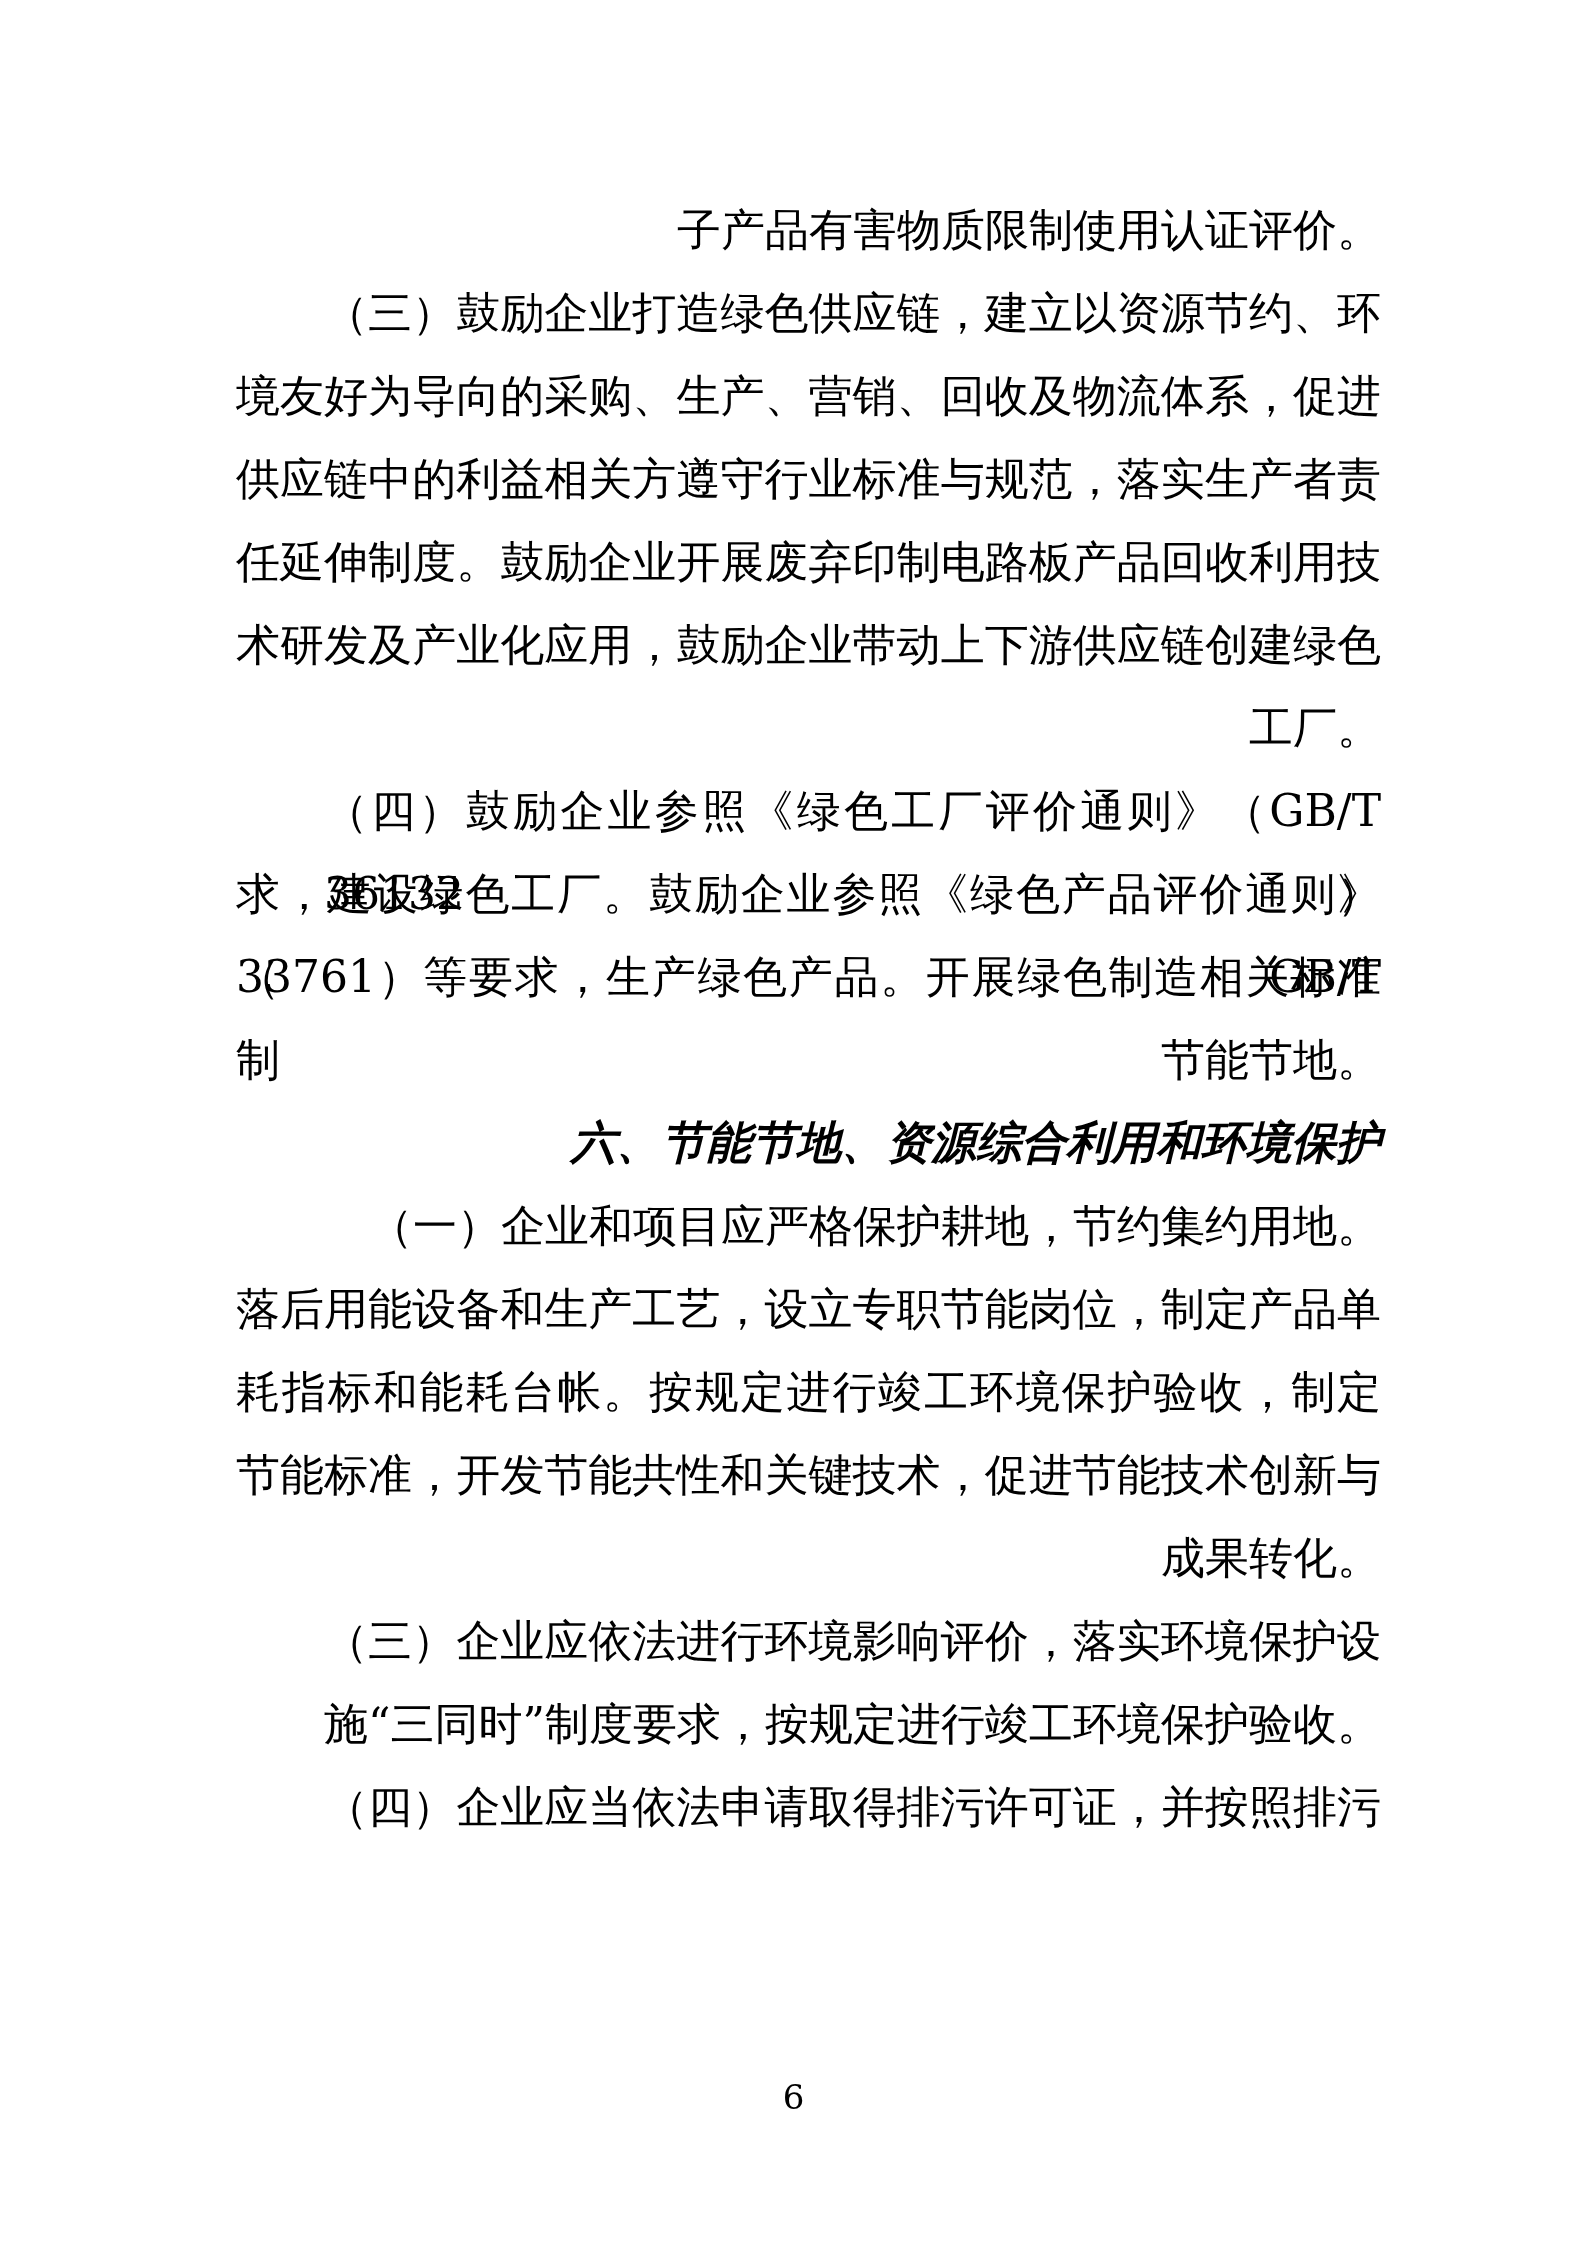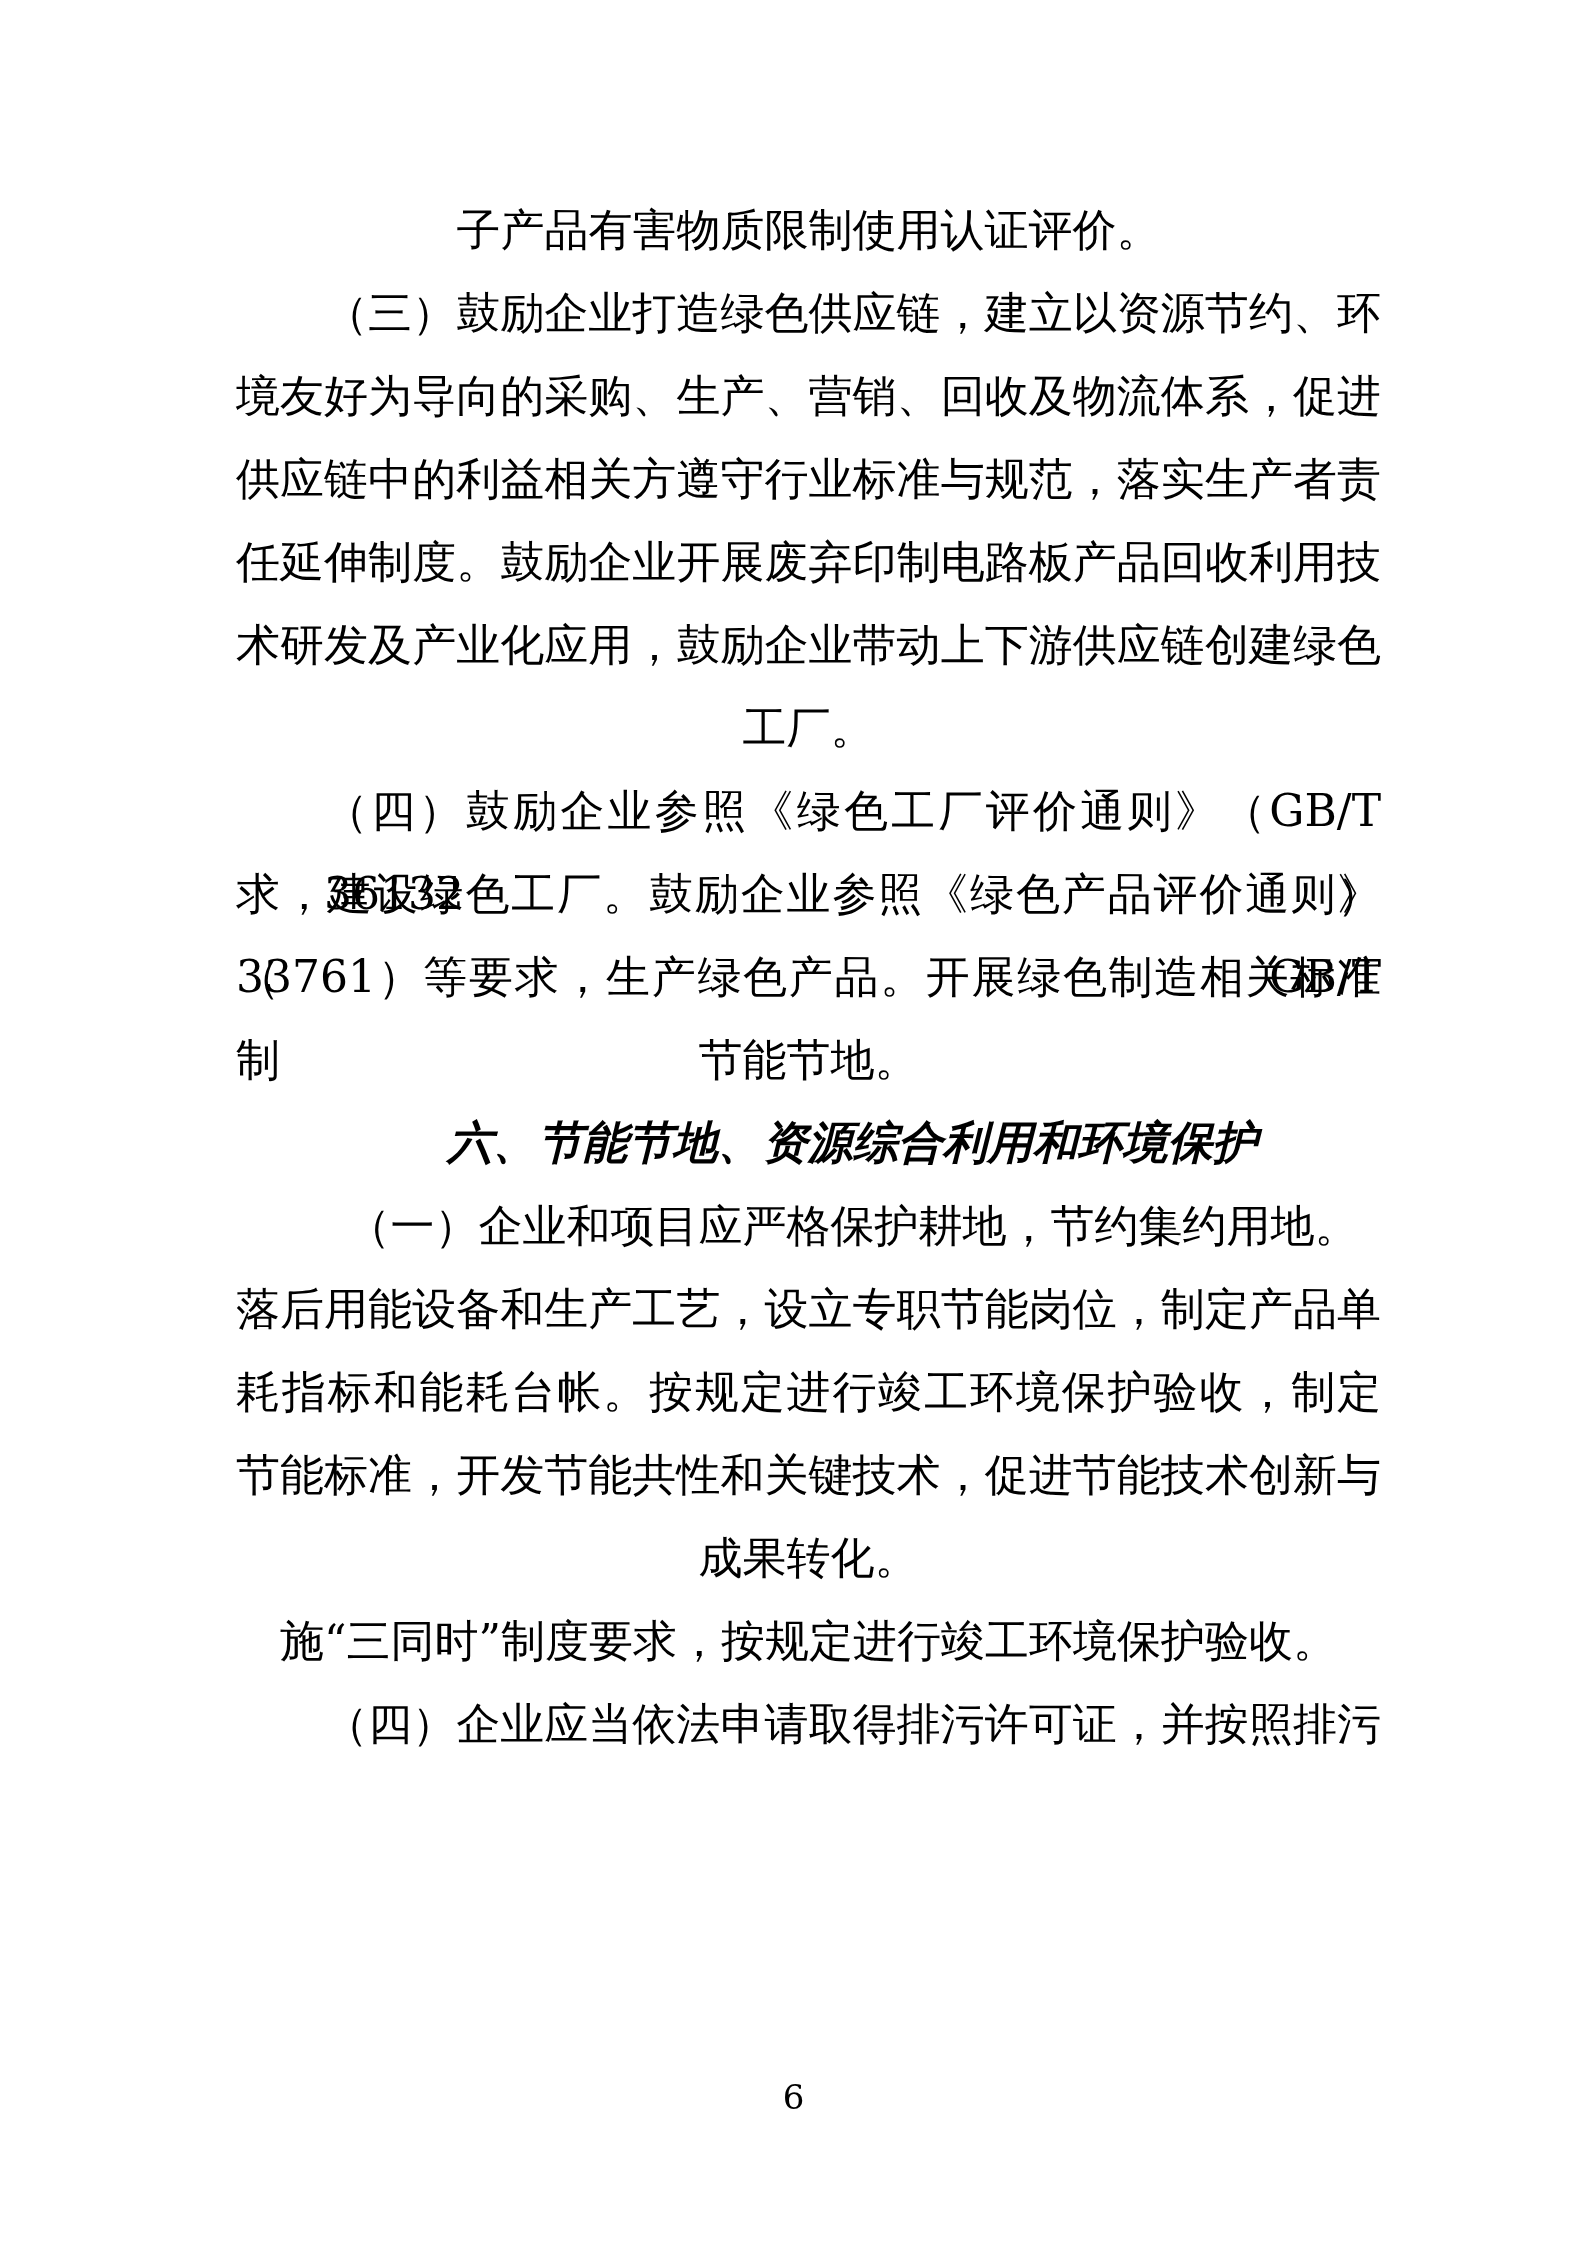--- a/index.html
+++ b/index.html
@@ -20,21 +20,21 @@
   .doc-body {
     position: absolute;
     left: 236px;
     top: 188px;
     width: 1145px;
   }
   .line {
     height: 83px;
     line-height: 83px;
     font-size: 44px;
-    text-align: center;
+    text-align: right;
     letter-spacing: 0;
   }
   .line.justify {
     text-align: justify;
     text-align-last: justify;
     text-justify: inter-character;
   }
   .line.indent {
     padding-left: 88px;
   }
@@ -72,17 +72,18 @@
       <div class="line indent justify">（四）鼓励企业参照《绿色工厂评价通则》（GB/T 36132）</div>
       <div class="line justify">求，建设绿色工厂。鼓励企业参照《绿色产品评价通则》（GB/T</div>
       <div class="line justify">33761）等要求，生产绿色产品。开展绿色制造相关标准制</div>
       <div class="line">节能节地。</div>
       <div class="line heading indent">六、节能节地、资源综合利用和环境保护</div>
       <div class="line indent">（一）企业和项目应严格保护耕地，节约集约用地。</div>
       <div class="line justify">落后用能设备和生产工艺，设立专职节能岗位，制定产品单</div>
       <div class="line justify">耗指标和能耗台帐。按规定进行竣工环境保护验收，制定</div>
       <div class="line justify">节能标准，开发节能共性和关键技术，促进节能技术创新与</div>
       <div class="line">成果转化。</div>
+      <div class="line indent justify">（三）企业应依法进行环境影响评价，落实环境保护设</div>
       <div class="line">施“三同时”制度要求，按规定进行竣工环境保护验收。</div>
       <div class="line indent justify">（四）企业应当依法申请取得排污许可证，并按照排污</div>
     </div>
   <div class="page-number">6</div>
 </div>
 
 </body></html>

